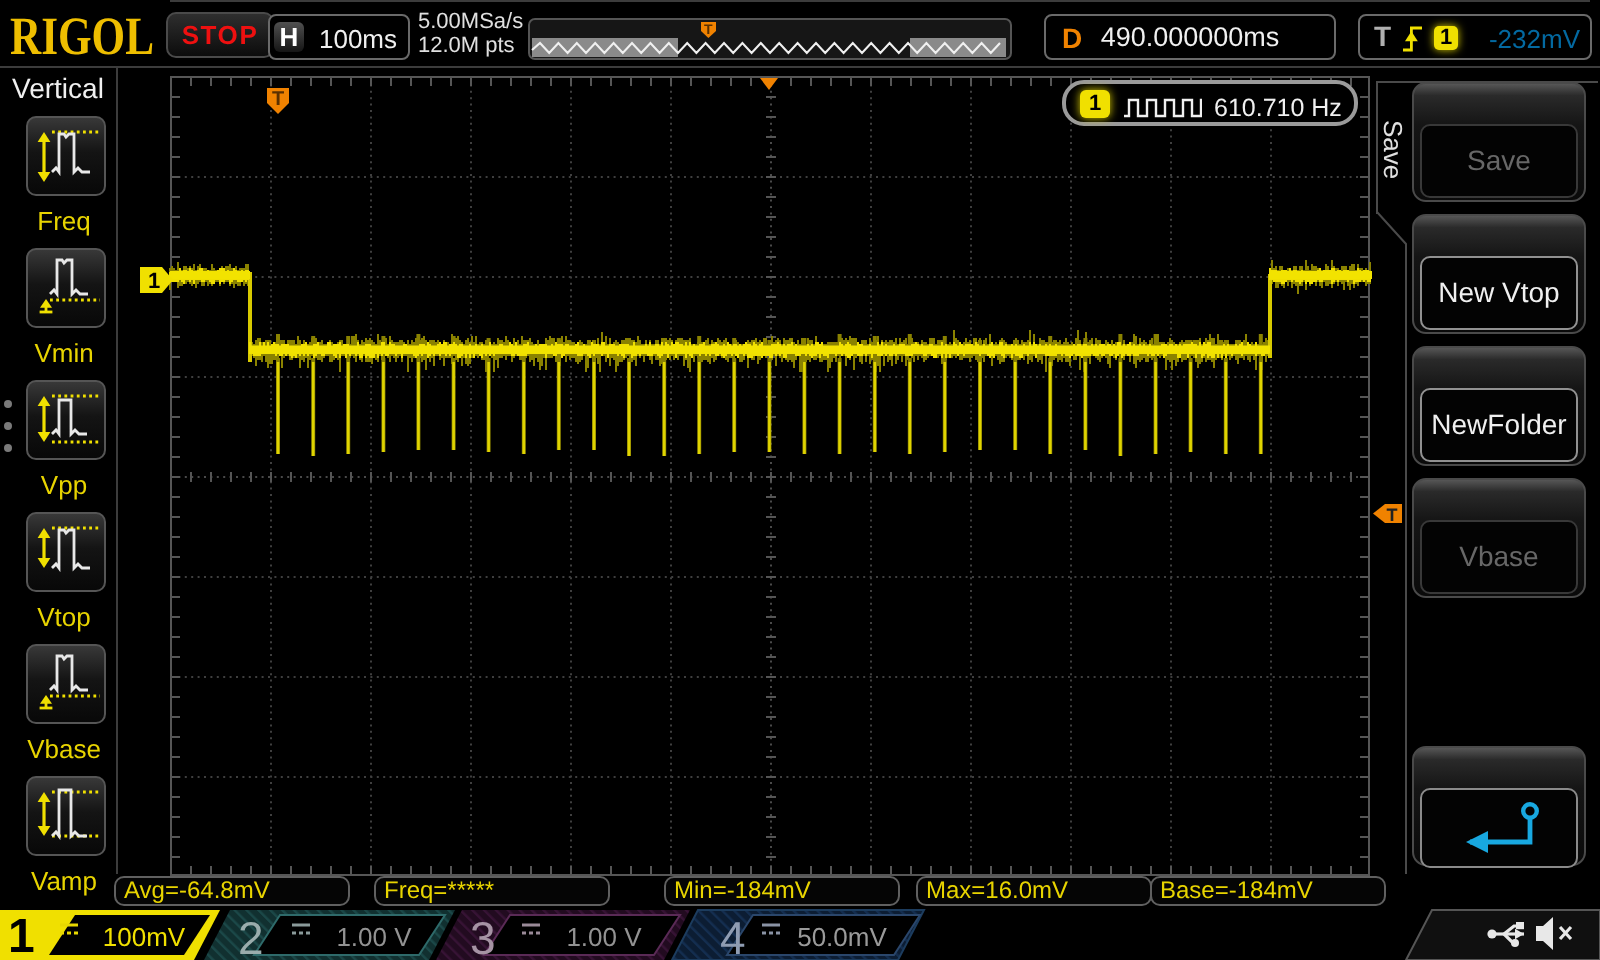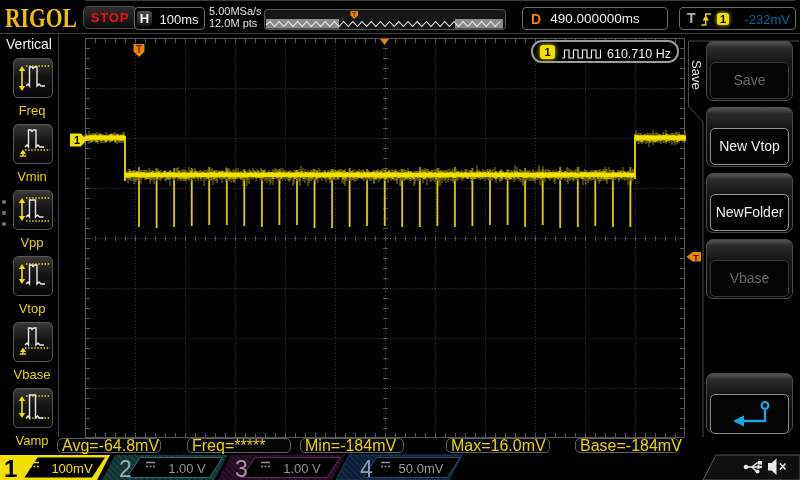--- a/index.html
+++ b/index.html
@@ -46,22 +46,22 @@
   border-radius:3px; color:#000; font-weight:bold; font-size:11px; text-align:center; line-height:14px;
   box-shadow:0 0 5px #d8cc00; }
 #fvalue { position:absolute; left:74px; top:4.5px; color:#f0f0f0; font-size:12.5px;text-align:right; }
 
 #savetab { left:689px; top:60px; color:#e0e0e0; font-size:13px; writing-mode:vertical-rl; }
 .mitem { position:absolute; left:706px; width:87px; height:60px; border:1px solid #4a4a4a;
   border-radius:7px; background:linear-gradient(#565656,#2a2a2a 10%,#151515 35%,#0a0a0a); }
 .minner { position:absolute; left:3px; top:20px; width:79px; height:37px; background:#030303;
   border:1px solid; border-radius:5px; font-size:14px; text-align:center; line-height:34px; }
 
-.mbox { position:absolute; top:438px; width:104px; height:15px; background:#050505;
-  border:1px solid #606060; border-radius:5px; color:#e8d400; font-size:16px;
+.mbox { position:absolute; top:438px; width:118px; height:15px; background:#050505;
+  border:1px solid #606060; border-radius:5px; color:#e8d400; font-size:12px;
   line-height:13px; padding-left:4px; }
 </style></head>
 <body>
 <div id="screen">
 
 <svg class="abs" style="left:0;top:0" width="800" height="480" viewBox="0 0 800 480">
 <path d="M135.5 39V437" stroke="#3f3f3f" stroke-width="1" stroke-dasharray="1 2.2"></path>
 <path d="M185.5 39V437" stroke="#3f3f3f" stroke-width="1" stroke-dasharray="1 2.2"></path>
 <path d="M235.5 39V437" stroke="#3f3f3f" stroke-width="1" stroke-dasharray="1 2.2"></path>
 <path d="M285.5 39V437" stroke="#3f3f3f" stroke-width="1" stroke-dasharray="1 2.2"></path>
@@ -275,22 +275,22 @@
   <svg width="84" height="40" viewBox="0 0 84 40" style="position:absolute;left:0;top:0">
    <path d="M24 26H54V14" fill="none" stroke="#18a8e0" stroke-width="2.4"></path>
    <path d="M22 26l11-5.5v11z" fill="#18a8e0"></path>
    <circle cx="54" cy="10.5" r="3.4" fill="none" stroke="#18a8e0" stroke-width="2.2"></circle>
   </svg>
  </div>
 </div>
 
 <div class="mbox" style="left:57px">Avg=-64.8mV</div>
 <div class="mbox" style="left:187px">Freq=*****</div>
-<div class="mbox" style="left:300px">Min=-184mV</div>
-<div class="mbox" style="left:446px">Max=16.0mV</div>
+<div class="mbox" style="left:332px">Min=-184mV</div>
+<div class="mbox" style="left:458px">Max=16.0mV</div>
 <div class="mbox" style="left:575px">Base=-184mV</div>
 
 <div class="abs" style="left:4px;top:455px;color:#000;font-size:24px;font-weight:bold">1</div>
 <div class="abs" style="left:119px;top:456px;color:#9aacac;font-size:23px">2</div>
 <div class="abs" style="left:235px;top:456px;color:#a693a4;font-size:23px">3</div>
 <div class="abs" style="left:360px;top:456px;color:#8f9cb2;font-size:23px">4</div>
 <div class="abs" style="left:44px;top:461px;width:56px;text-align:center;color:#f0e000;font-size:13px">100mV</div>
 <div class="abs" style="left:158px;top:461px;width:58px;text-align:center;color:#929292;font-size:13px">1.00 V</div>
 <div class="abs" style="left:273px;top:461px;width:58px;text-align:center;color:#929292;font-size:13px">1.00 V</div>
 <div class="abs" style="left:392px;top:461px;width:58px;text-align:center;color:#9a9a9a;font-size:13px">50.0mV</div>

